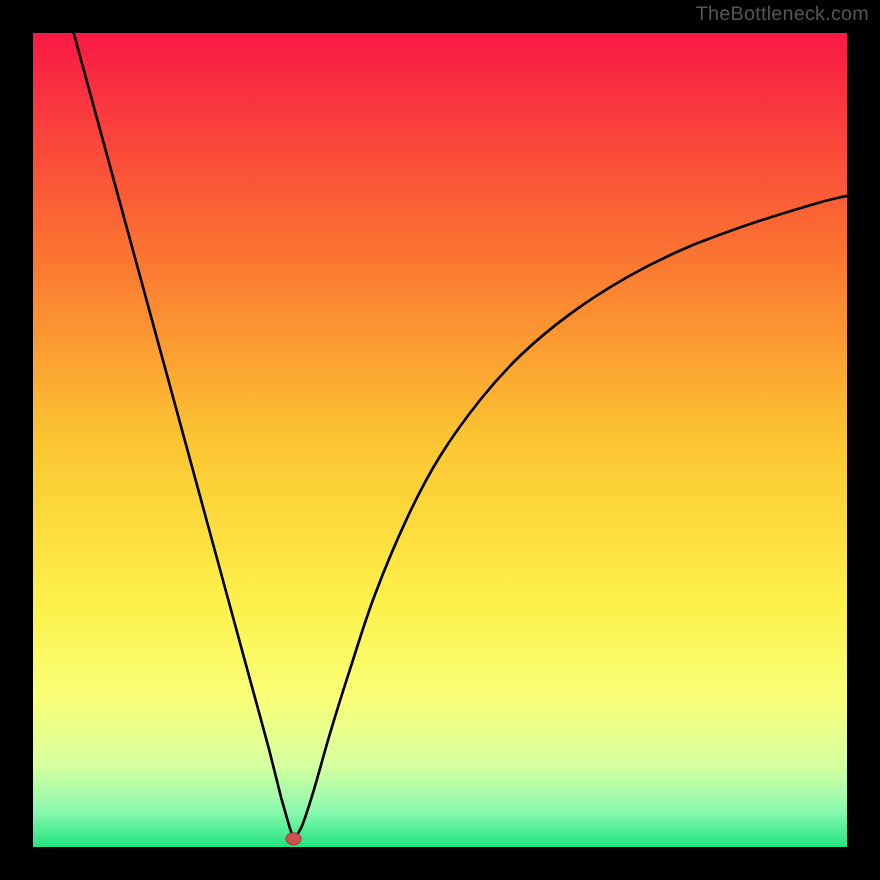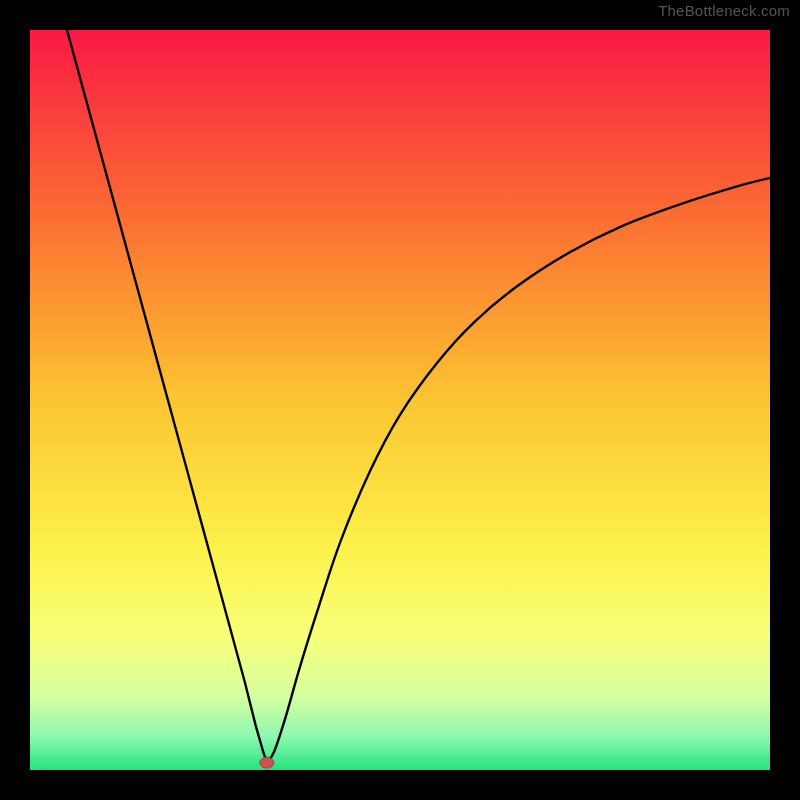--- a/index.html
+++ b/index.html
@@ -15,21 +15,21 @@
     height: 800px;
     background: #000;
     position: relative;
   }
   .watermark {
     position: absolute;
     top: 2px;
     right: 10px;
     color: #555;
     font-family: Arial, Helvetica, sans-serif;
-    font-size: 15px;
+    font-size: 18px;
     font-weight: 500;
     letter-spacing: 0.2px;
     z-index: 5;
   }
   .plot-wrap {
     position: absolute;
     left: 30px;
     top: 30px;
     width: 740px;
     height: 740px;

